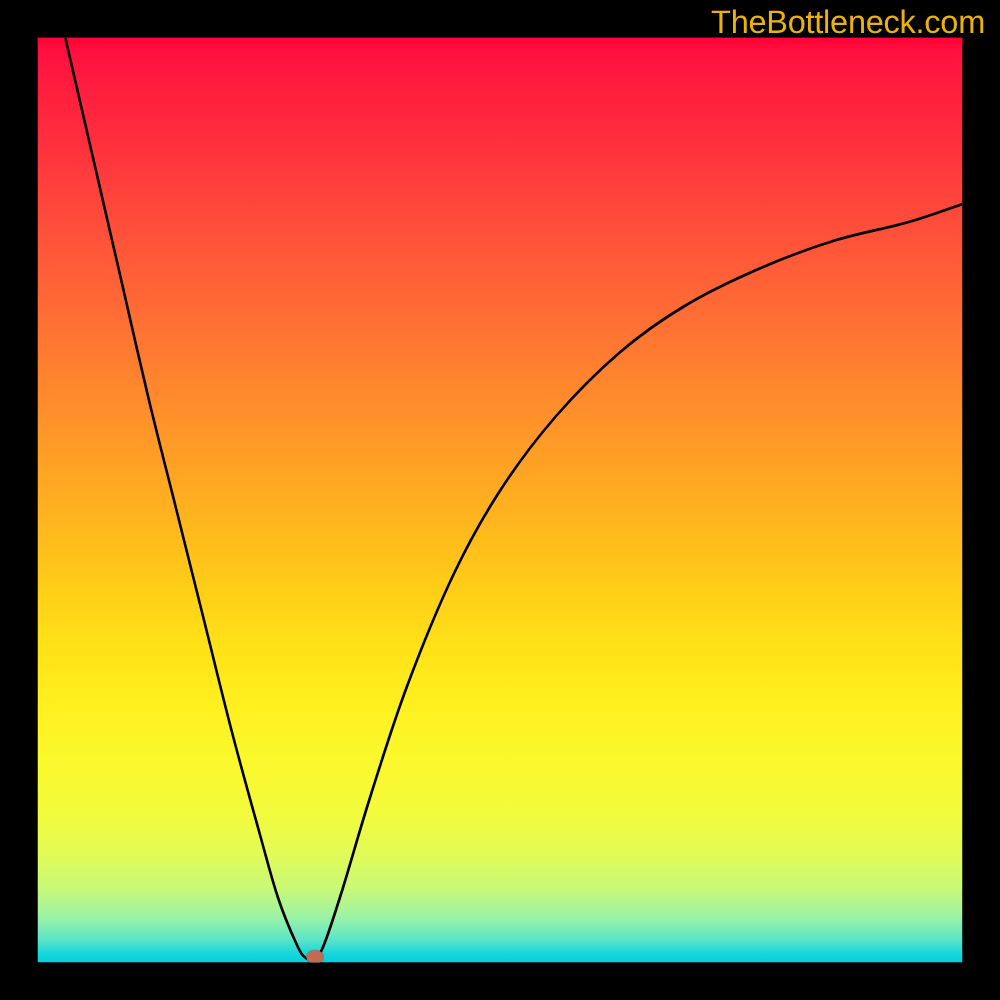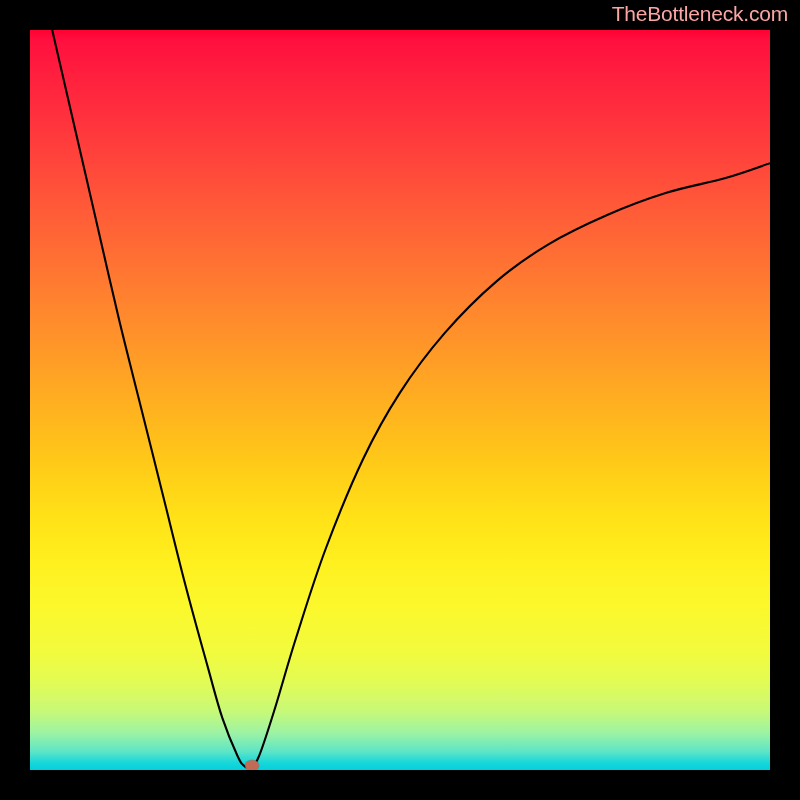--- a/index.html
+++ b/index.html
@@ -8,22 +8,22 @@
     height: 800px;
     background: #000;
     position: relative;
     font-family: Arial, Helvetica, sans-serif;
     overflow: hidden;
   }
   .watermark {
     position: absolute;
     top: 2px;
     right: 12px;
-    color: #fca5a5;
-    font-size: 21px;
+    color: #eab308;
+    font-size: 26px;
     font-weight: 400;
     letter-spacing: -0.2px;
     z-index: 3;
   }
   .plot-area {
     position: absolute;
     left: 30px;
     top: 30px;
     width: 740px;
     height: 740px;

